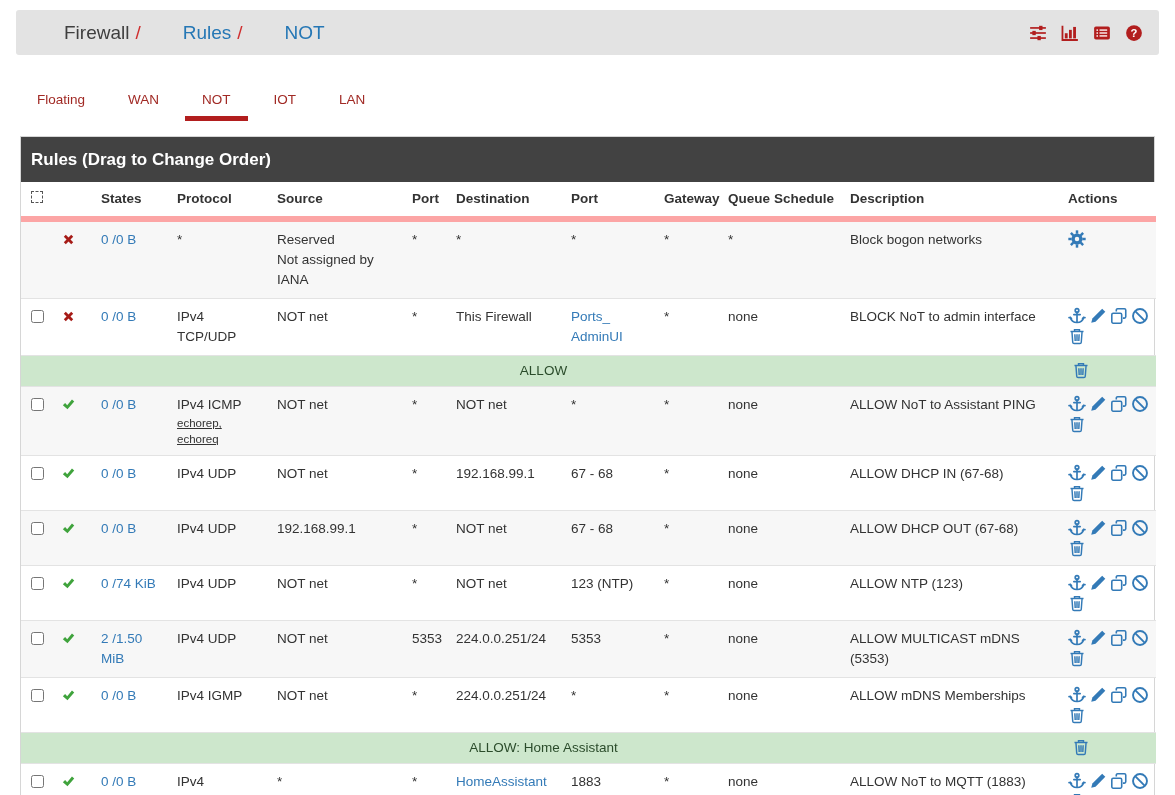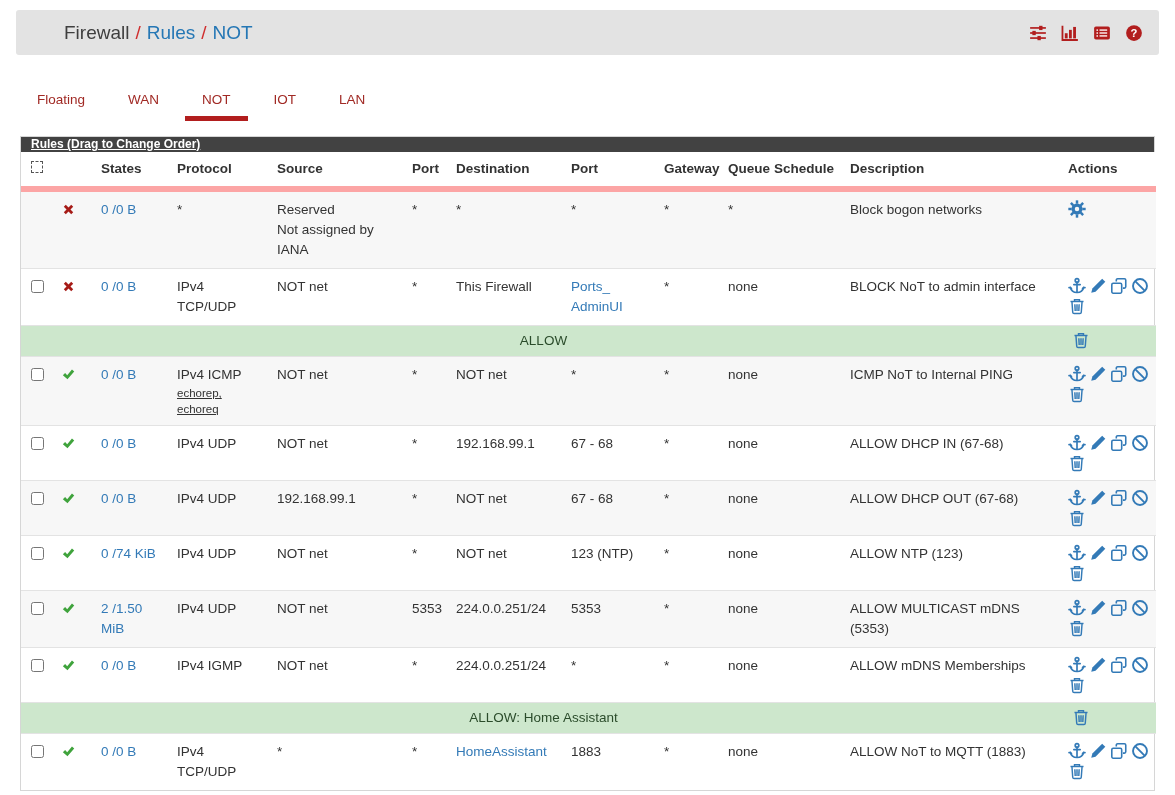--- a/index.html
+++ b/index.html
@@ -11,32 +11,32 @@
   *{box-sizing:border-box;}
   html,body{margin:0;padding:0;width:1175px;height:795px;overflow:hidden;background:#fff;
     font-family:"Liberation Sans",sans-serif;color:#333;}
   
   .titlebar{margin:10px 16px 0;background:var(--titlebar-bg);border-radius:3px;
     padding:10px 16px;display:flex;align-items:center;justify-content:space-between;height:45px;}
   .breadcrumb{font-size:19px;}
   .crumb{margin-right:6px;}
   .crumb-plain{color:#3f3f3f;margin-left:32px;}
   .crumb-sep{color:var(--crumb-sep-red);}
-  .crumb-link{color:var(--crumb-link-blue);cursor:pointer;}
+  .crumb-link{color:var(--crumb-link-blue);cursor:pointer;margin-left:36px;}
   .titlebar-icons{display:flex;align-items:center;gap:14px;color:var(--accent-red);}
   .titlebar-icons .icon-wrap{cursor:pointer;}
   
   .tabs{margin:31px 20px 0;display:flex;}
   .tab{padding:6px 17px 9px;margin-right:9px;font-size:13.5px;color:var(--tab-red);
     border-bottom:5px solid transparent;cursor:pointer;}
   .tab.active{border-bottom-color:var(--accent-red);}
   
   .panel{margin:15px 20px 0;border:1px solid #d6d6d6;}
   .panel-heading{background:var(--panel-header-bg);color:#fff;font-weight:bold;
-    font-size:12px;padding:0 10px;line-height:15px;text-decoration:underline;}
+    font-size:17px;padding:15px 10px;line-height:15px;}
   table{width:100%;border-collapse:collapse;table-layout:fixed;font-size:13.5px;}
   thead th{text-align:left;font-weight:bold;color:#333;padding:8px 6px;background:#fff;
     border-bottom:6px solid #fca5a5;line-height:18px;}
   td{padding:8px 6px;vertical-align:top;line-height:20px;}
   tbody tr{border-top:1px solid #e3e3e3;}
   tbody tr:first-child{border-top:none;}
   tr.striped{background:var(--stripe-bg);}
   tr.separator{background:var(--separator-bg);}
   tr.separator td{color:var(--separator-text);padding:5px 6px 5px 10px;line-height:20px;text-align:center;}
   .check-cell{padding-left:10px;}
@@ -320,21 +320,21 @@
             <span class="proto-note">echorep,</span>
             <span class="proto-note">echoreq</span>
           </td>
           <td><span class="pre">NOT net</span></td>
           <td><span class="pre">*</span></td>
           <td><span class="pre">NOT net</span></td>
           <td><span class="pre">*</span></td>
           <td><span class="pre">*</span></td>
           <td><span class="pre">none</span></td>
           <td><span class="pre"></span></td>
-          <td><span class="pre">ICMP NoT to Internal PING</span></td>
+          <td><span class="pre">ALLOW NoT to Assistant PING</span></td>
           <td class="actions-cell">
             <div class="actions-wrap">
               <span class="icon-wrap">
                 <svg class="svg-icon" viewBox="0 0 16 16">
                   <use href="#i-anchor"></use>
                 </svg>
               </span>
               <span class="icon-wrap">
                 <svg class="svg-icon" viewBox="0 0 16 16">
                   <use href="#i-pencil"></use>

